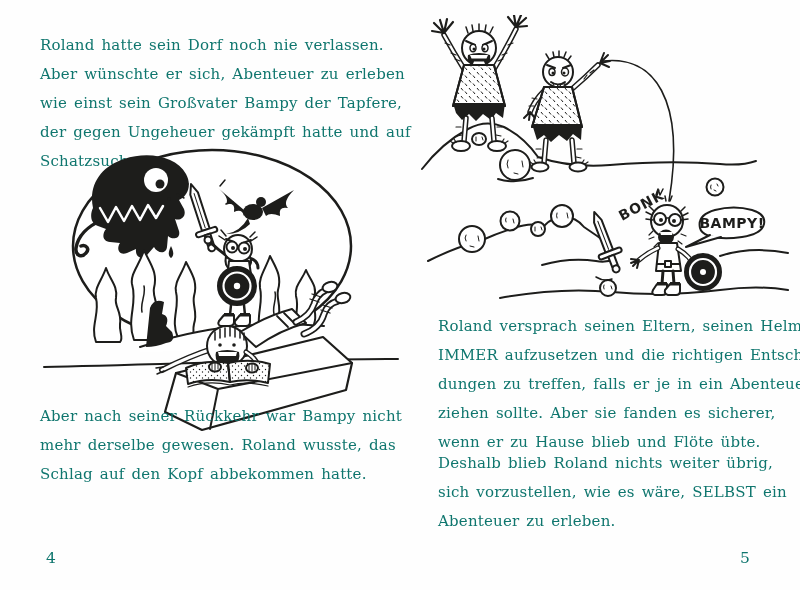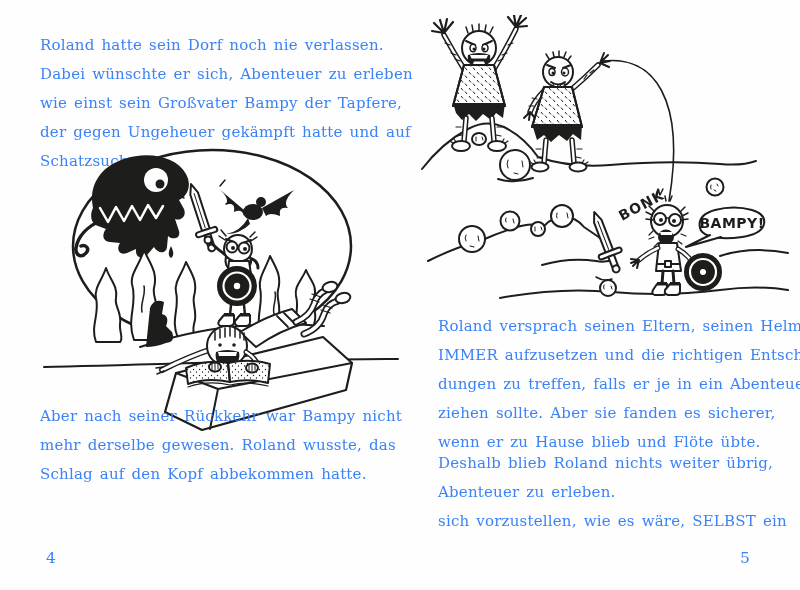--- a/index.html
+++ b/index.html
@@ -1,34 +1,34 @@
 <!DOCTYPE html>
 <html><head>
 <meta charset="utf-8">
 <style>
   html,body{margin:0;padding:0;background:#ffffff;}
   .spread{position:relative;width:800px;height:590px;background:#fefefe;overflow:hidden;
-          font-family:"DejaVu Serif","Liberation Serif",serif;color:#3b82f6;}
+          font-family:"DejaVu Serif","Liberation Serif",serif;color:#0f766e;}
   .para{position:absolute;margin:0;font-size:15px;letter-spacing:.2px;word-spacing:2px;}
   .tline{display:block;height:29px;line-height:29px;white-space:nowrap;}
   .pagenum{position:absolute;font-size:15.5px;}
   svg{position:absolute;}
   svg text{font-family:"DejaVu Sans","Liberation Sans",sans-serif;font-weight:600;
            fill:#1d1d1b;stroke:none;}
 </style>
 </head>
 <body>
 
 <div class="spread">
 
   <section>
 
     <p class="para" style="left:40px;top:31px;">
       <span class="tline">Roland hatte sein Dorf noch nie verlassen.</span>
-      <span class="tline">Dabei wünschte er sich, Abenteuer zu erleben</span>
+      <span class="tline">Aber wünschte er sich, Abenteuer zu erleben</span>
       <span class="tline">wie einst sein Großvater Bampy der Tapfere,</span>
       <span class="tline">der gegen Ungeheuer gekämpft hatte und auf</span>
       <span class="tline">Schatzsuche gegangen war.</span>
     </p>
 
     <svg viewBox="0 0 370 292" style="left:30px;top:146px;width:370px;height:292px">
       <defs>
         <pattern id="dots" width="6" height="6" patternUnits="userSpaceOnUse">
           <circle cx="1.5" cy="1.5" r="0.7" fill="#1d1d1b"></circle>
           <circle cx="4.5" cy="4" r="0.7" fill="#1d1d1b"></circle>
@@ -304,19 +304,19 @@
     <p class="para" style="left:438px;top:312px;">
       <span class="tline">Roland versprach seinen Eltern, seinen Helm</span>
       <span class="tline">IMMER aufzusetzen und die richtigen Entschei-</span>
       <span class="tline">dungen zu treffen, falls er je in ein Abenteuer</span>
       <span class="tline">ziehen sollte. Aber sie fanden es sicherer,</span>
       <span class="tline">wenn er zu Hause blieb und Flöte übte.</span>
     </p>
 
     <p class="para" style="left:438px;top:449px;">
       <span class="tline">Deshalb blieb Roland nichts weiter übrig,</span>
+      <span class="tline">sich vorzustellen, wie es wäre, SELBST ein</span>
       <span class="tline">Abenteuer zu erleben.</span>
-      <span class="tline">sich vorzustellen, wie es wäre, SELBST ein</span>
     </p>
 
     <div class="pagenum" style="left:740px;top:549px;">5</div>
   </section>
 </div>
 
 </body></html>

